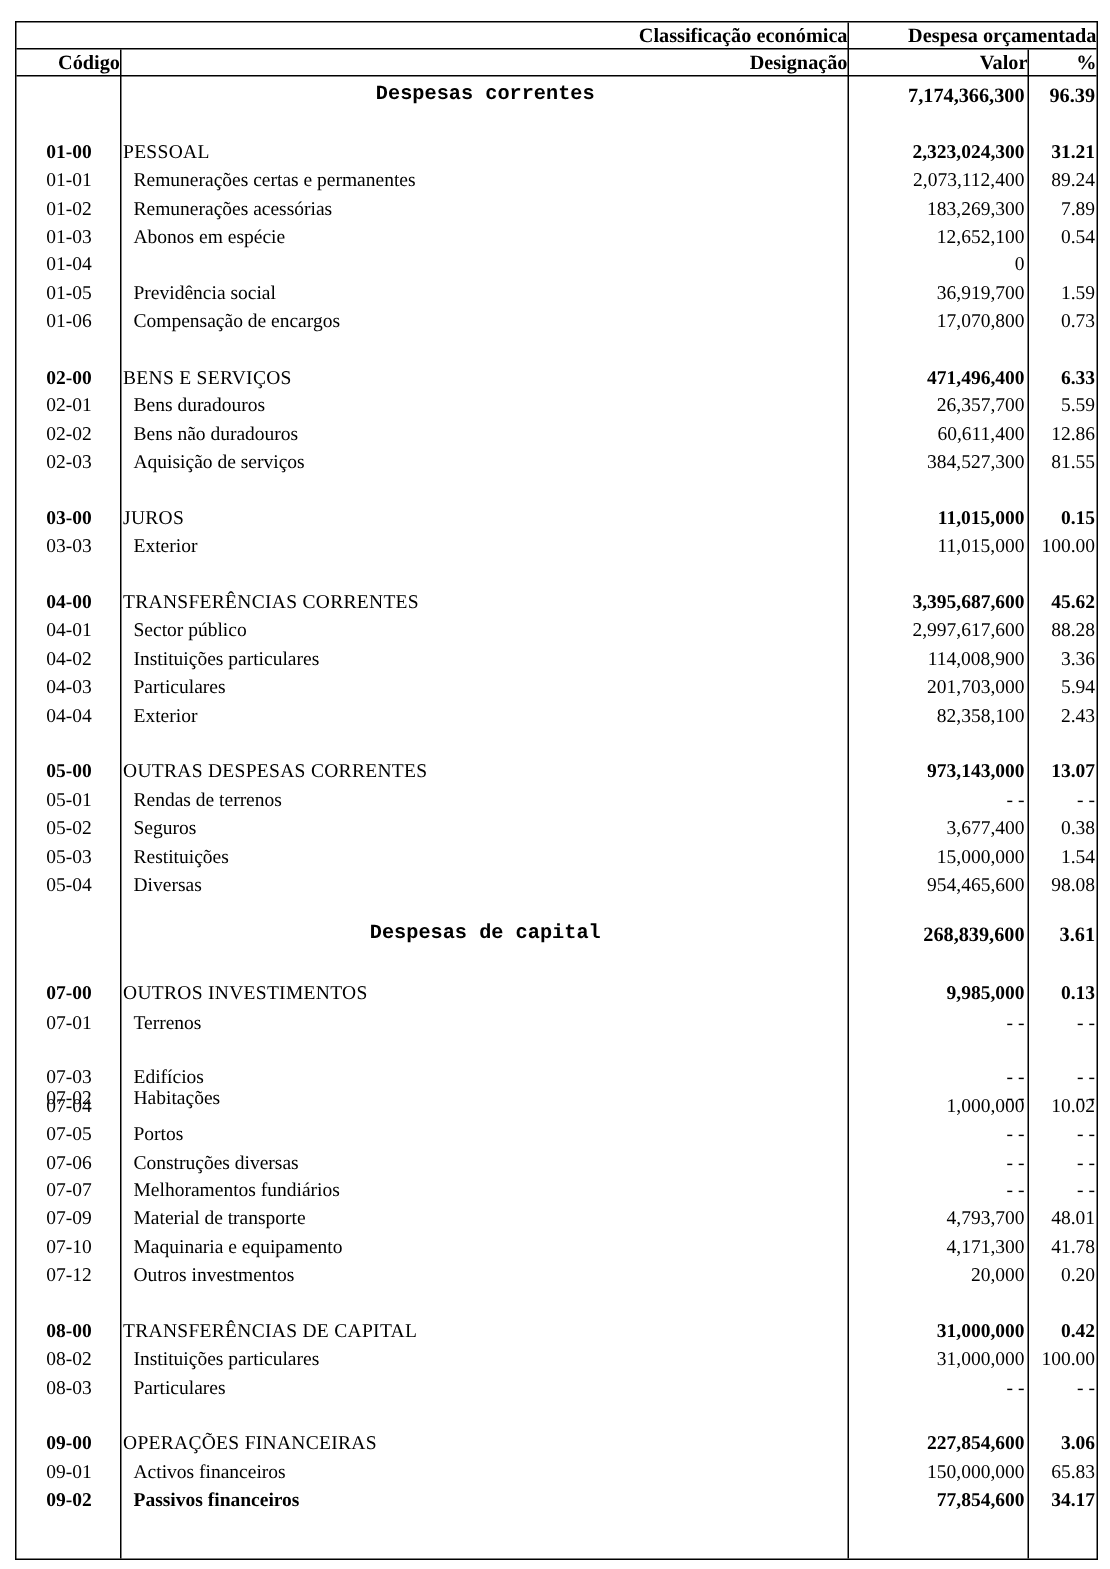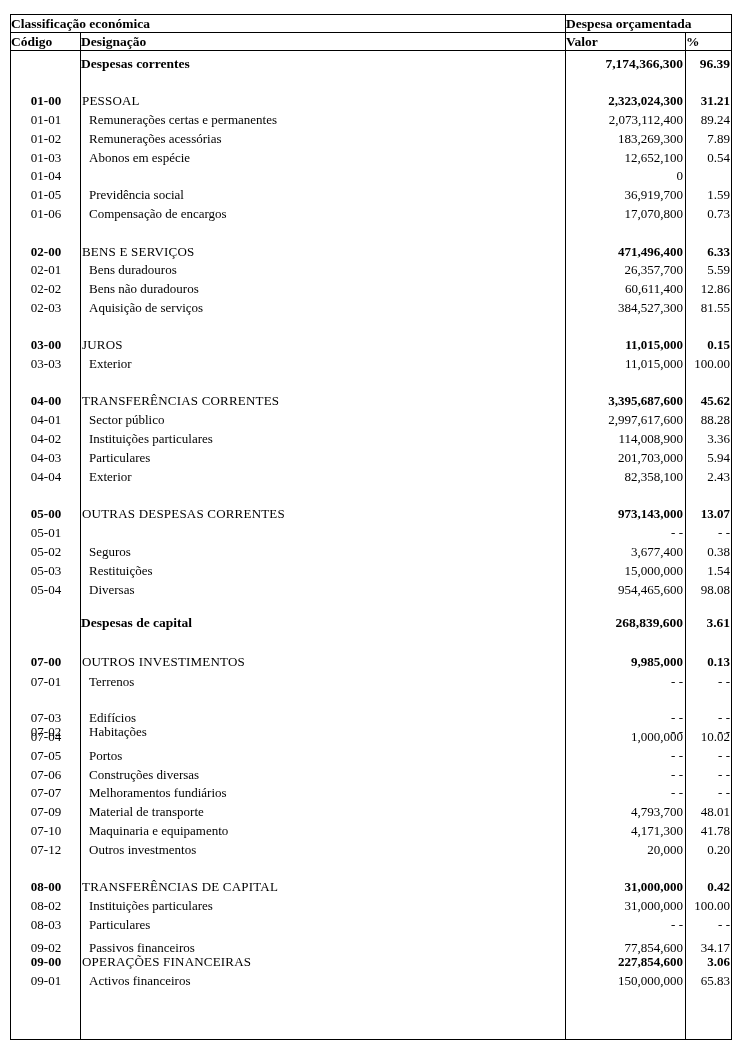--- a/index.html
+++ b/index.html
@@ -2,30 +2,30 @@
 <html><head>
   <meta charset="utf-8">
   <style>
     html, body { margin: 0; padding: 0; background: #ffffff; }
     body { width: 740px; height: 1046px; position: relative; overflow: hidden;
            font-family: "Liberation Serif", "DejaVu Serif", serif; color: #000; }
     .tbl { position: absolute; left: 10px; top: 14px; width: 722px; height: 1026px;
            border: 1.5px solid #000; box-sizing: border-box; }
     .vline { position: absolute; top: 0; bottom: 0; width: 0; border-left: 1.3px solid #000; }
     .hline { position: absolute; left: 0; right: 0; height: 0; border-top: 1.3px solid #000; }
-    .hdr { position: absolute; font-weight: bold; font-size: 13.5px; text-align: left; line-height: 18px; }
+    .hdr { position: absolute; font-weight: bold; font-size: 13.5px; text-align: right; line-height: 18px; }
     .row { position: absolute; left: 0; right: 0; height: 18.8px; font-size: 13px; line-height: 18.8px; }
     .row .code { position: absolute; left: 0; width: 70px; text-align: center; }
     .row .desc { position: absolute; left: 76px; width: 470px; white-space: nowrap; }
     .row .val { position: absolute; left: 555px; width: 117px; text-align: right; }
     .row .pct { position: absolute; left: 675px; width: 44px; text-align: right; }
     .row.group { font-weight: bold; }
     .row.group .desc { left: 71px; font-weight: normal; letter-spacing: 0.2px; }
     .row.item .desc { left: 78px; }
-    .row.section .desc { left: 70px; width: 485px; text-align: left; font-weight: bold; }
+    .row.section .desc { left: 70px; width: 485px; text-align: center; font-weight: bold; font-family: Liberation Mono, monospace; }
     .row.section .val, .row.section .pct { font-weight: bold; }
     .row.section { font-size: 13.5px; }
   </style>
 </head>
 <body>
 
 <div class="tbl">
 
   <div class="vline" style="left:69px; top:18px;"></div>
   <div class="vline" style="left:554px;"></div>
@@ -156,20 +156,21 @@
         <span class="pct">2.43</span>
       </div>
       <div class="row group" style="top: 490px;">
         <span class="code">05-00</span>
         <span class="desc">OUTRAS DESPESAS CORRENTES</span>
         <span class="val">973,143,000</span>
         <span class="pct">13.07</span>
       </div>
       <div class="row item" style="top: 509px;">
         <span class="code">05-01</span>
+        <span class="desc">Rendas de terrenos</span>
         <span class="val">- -</span>
         <span class="pct">- -</span>
       </div>
       <div class="row item" style="top: 528px;">
         <span class="code">05-02</span>
         <span class="desc">Seguros</span>
         <span class="val">3,677,400</span>
         <span class="pct">0.38</span>
       </div>
       <div class="row item" style="top: 547px;">
@@ -278,20 +279,20 @@
         <span class="desc">OPERAÇÕES FINANCEIRAS</span>
         <span class="val">227,854,600</span>
         <span class="pct">3.06</span>
       </div>
       <div class="row item" style="top: 957px;">
         <span class="code">09-01</span>
         <span class="desc">Activos financeiros</span>
         <span class="val">150,000,000</span>
         <span class="pct">65.83</span>
       </div>
-      <div class="row item" style="top: 924px;">
+      <div class="row item" style="top: 976px; font-weight: bold;">
         <span class="code">09-02</span>
         <span class="desc">Passivos financeiros</span>
         <span class="val">77,854,600</span>
         <span class="pct">34.17</span>
       </div>
     </div>
 </div>
 
 </body></html>

